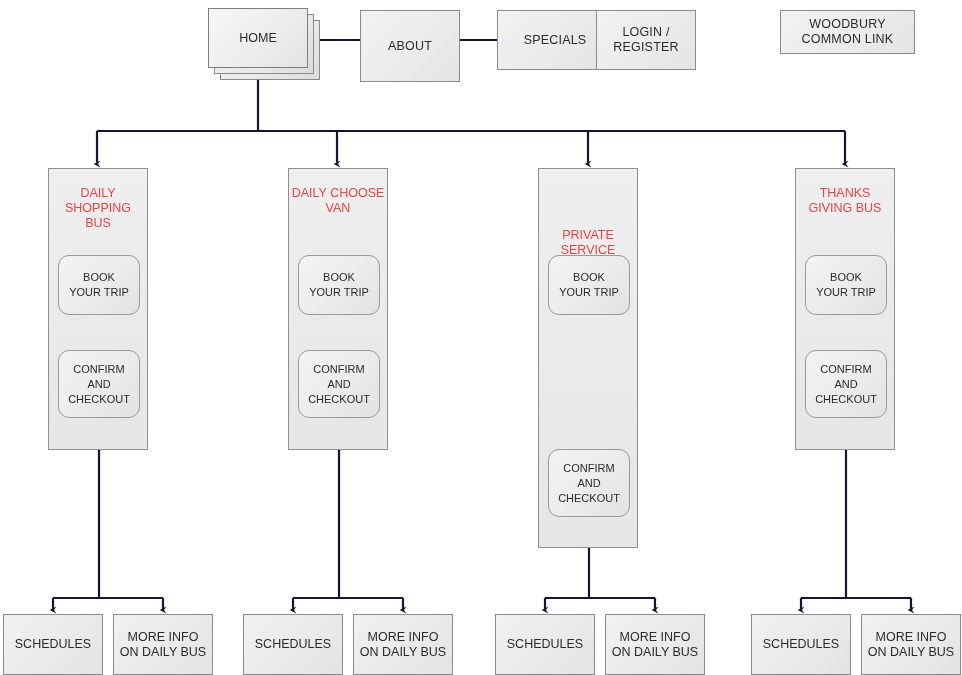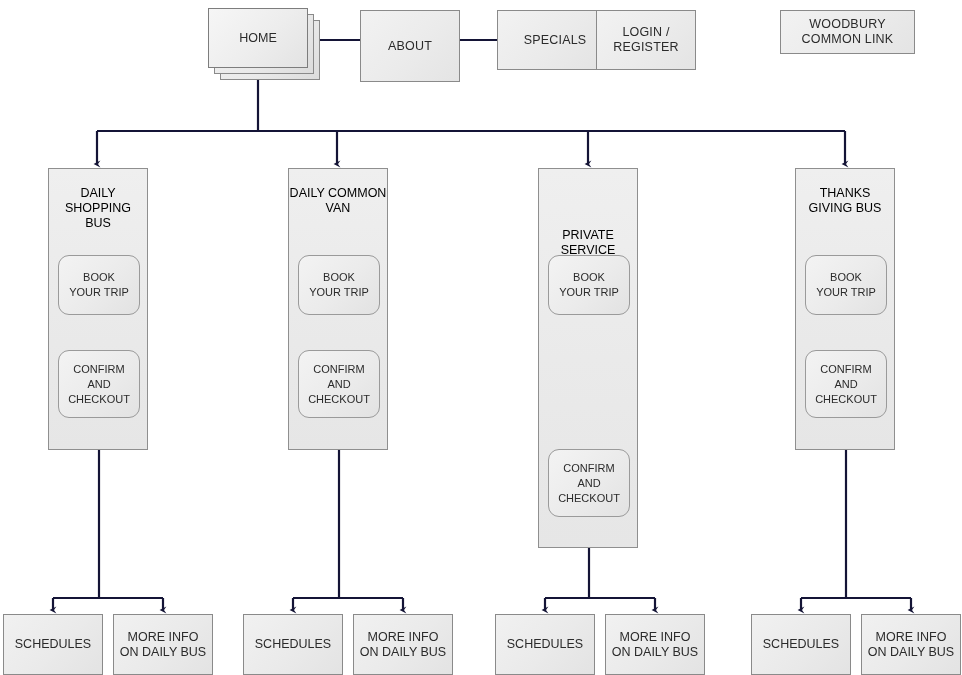--- a/index.html
+++ b/index.html
@@ -76,21 +76,21 @@
     box-sizing: border-box;
     background: linear-gradient(180deg, #efefef 0%, #eaeaea 50%, #e6e6e6 100%);
     border: 1px solid #8f8f8f;
     z-index: 2;
   }
   .group-title {
     position: absolute;
     left: 0;
     right: 0;
     text-align: center;
-    color: #000000;
+    color: #ef4444;
     font-size: 12.5px;
     line-height: 15px;
     white-space: pre-line;
     z-index: 3;
   }
 
   
   .step {
     position: absolute;
     box-sizing: border-box;
@@ -202,21 +202,21 @@
   <div class="step" id="grp0-step0" style="left: 58px; top: 255px; width: 82px; height: 60px;">BOOK
 YOUR TRIP</div>
   <div class="step" id="grp0-step1" style="left: 58px; top: 350px; width: 82px; height: 68px;">CONFIRM
 AND
 CHECKOUT</div>
   <div class="leaf" id="grp0-leaf0" style="left: 3px; top: 614px; width: 100px; height: 61px;">SCHEDULES</div>
   <div class="leaf" id="grp0-leaf1" style="left: 113px; top: 614px; width: 100px; height: 61px;">MORE INFO
 ON DAILY BUS</div>
 
   <div class="group-box" id="grp1" style="left: 288px; top: 168px; width: 100px; height: 282px;"></div>
-  <div class="group-title" id="grp1-title" style="top: 186px; left: 288px; width: 100px;">DAILY COMMON
+  <div class="group-title" id="grp1-title" style="top: 186px; left: 288px; width: 100px;">DAILY CHOOSE
 VAN</div>
   <div class="step" id="grp1-step0" style="left: 298px; top: 255px; width: 82px; height: 60px;">BOOK
 YOUR TRIP</div>
   <div class="step" id="grp1-step1" style="left: 298px; top: 350px; width: 82px; height: 68px;">CONFIRM
 AND
 CHECKOUT</div>
   <div class="leaf" id="grp1-leaf0" style="left: 243px; top: 614px; width: 100px; height: 61px;">SCHEDULES</div>
   <div class="leaf" id="grp1-leaf1" style="left: 353px; top: 614px; width: 100px; height: 61px;">MORE INFO
 ON DAILY BUS</div>
 

